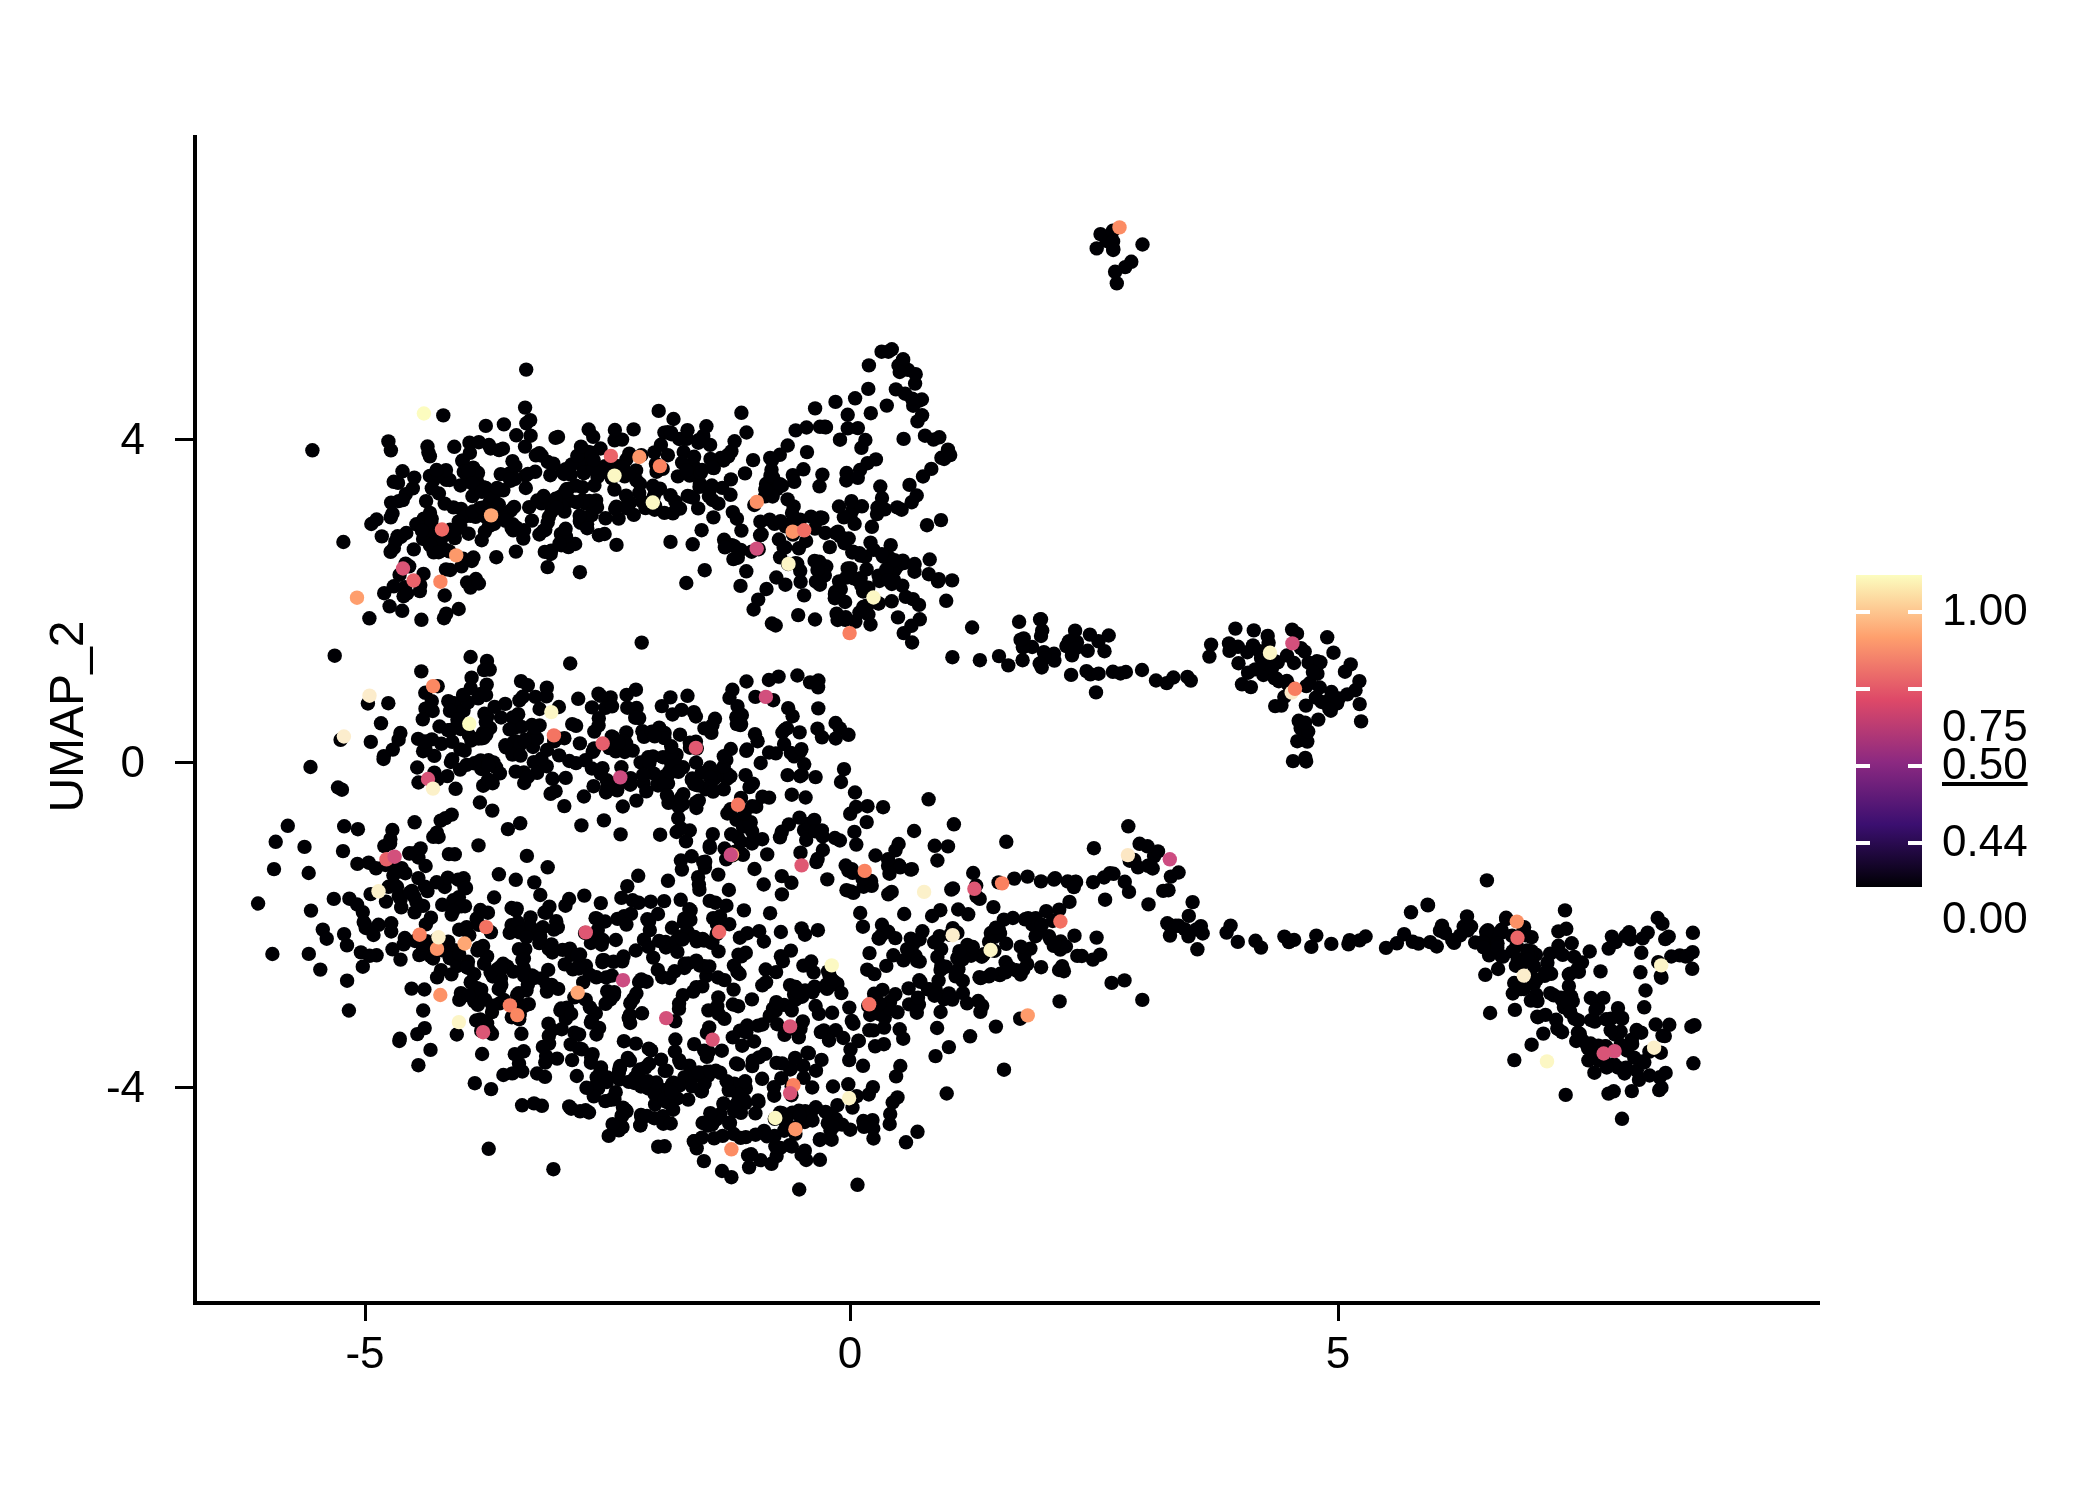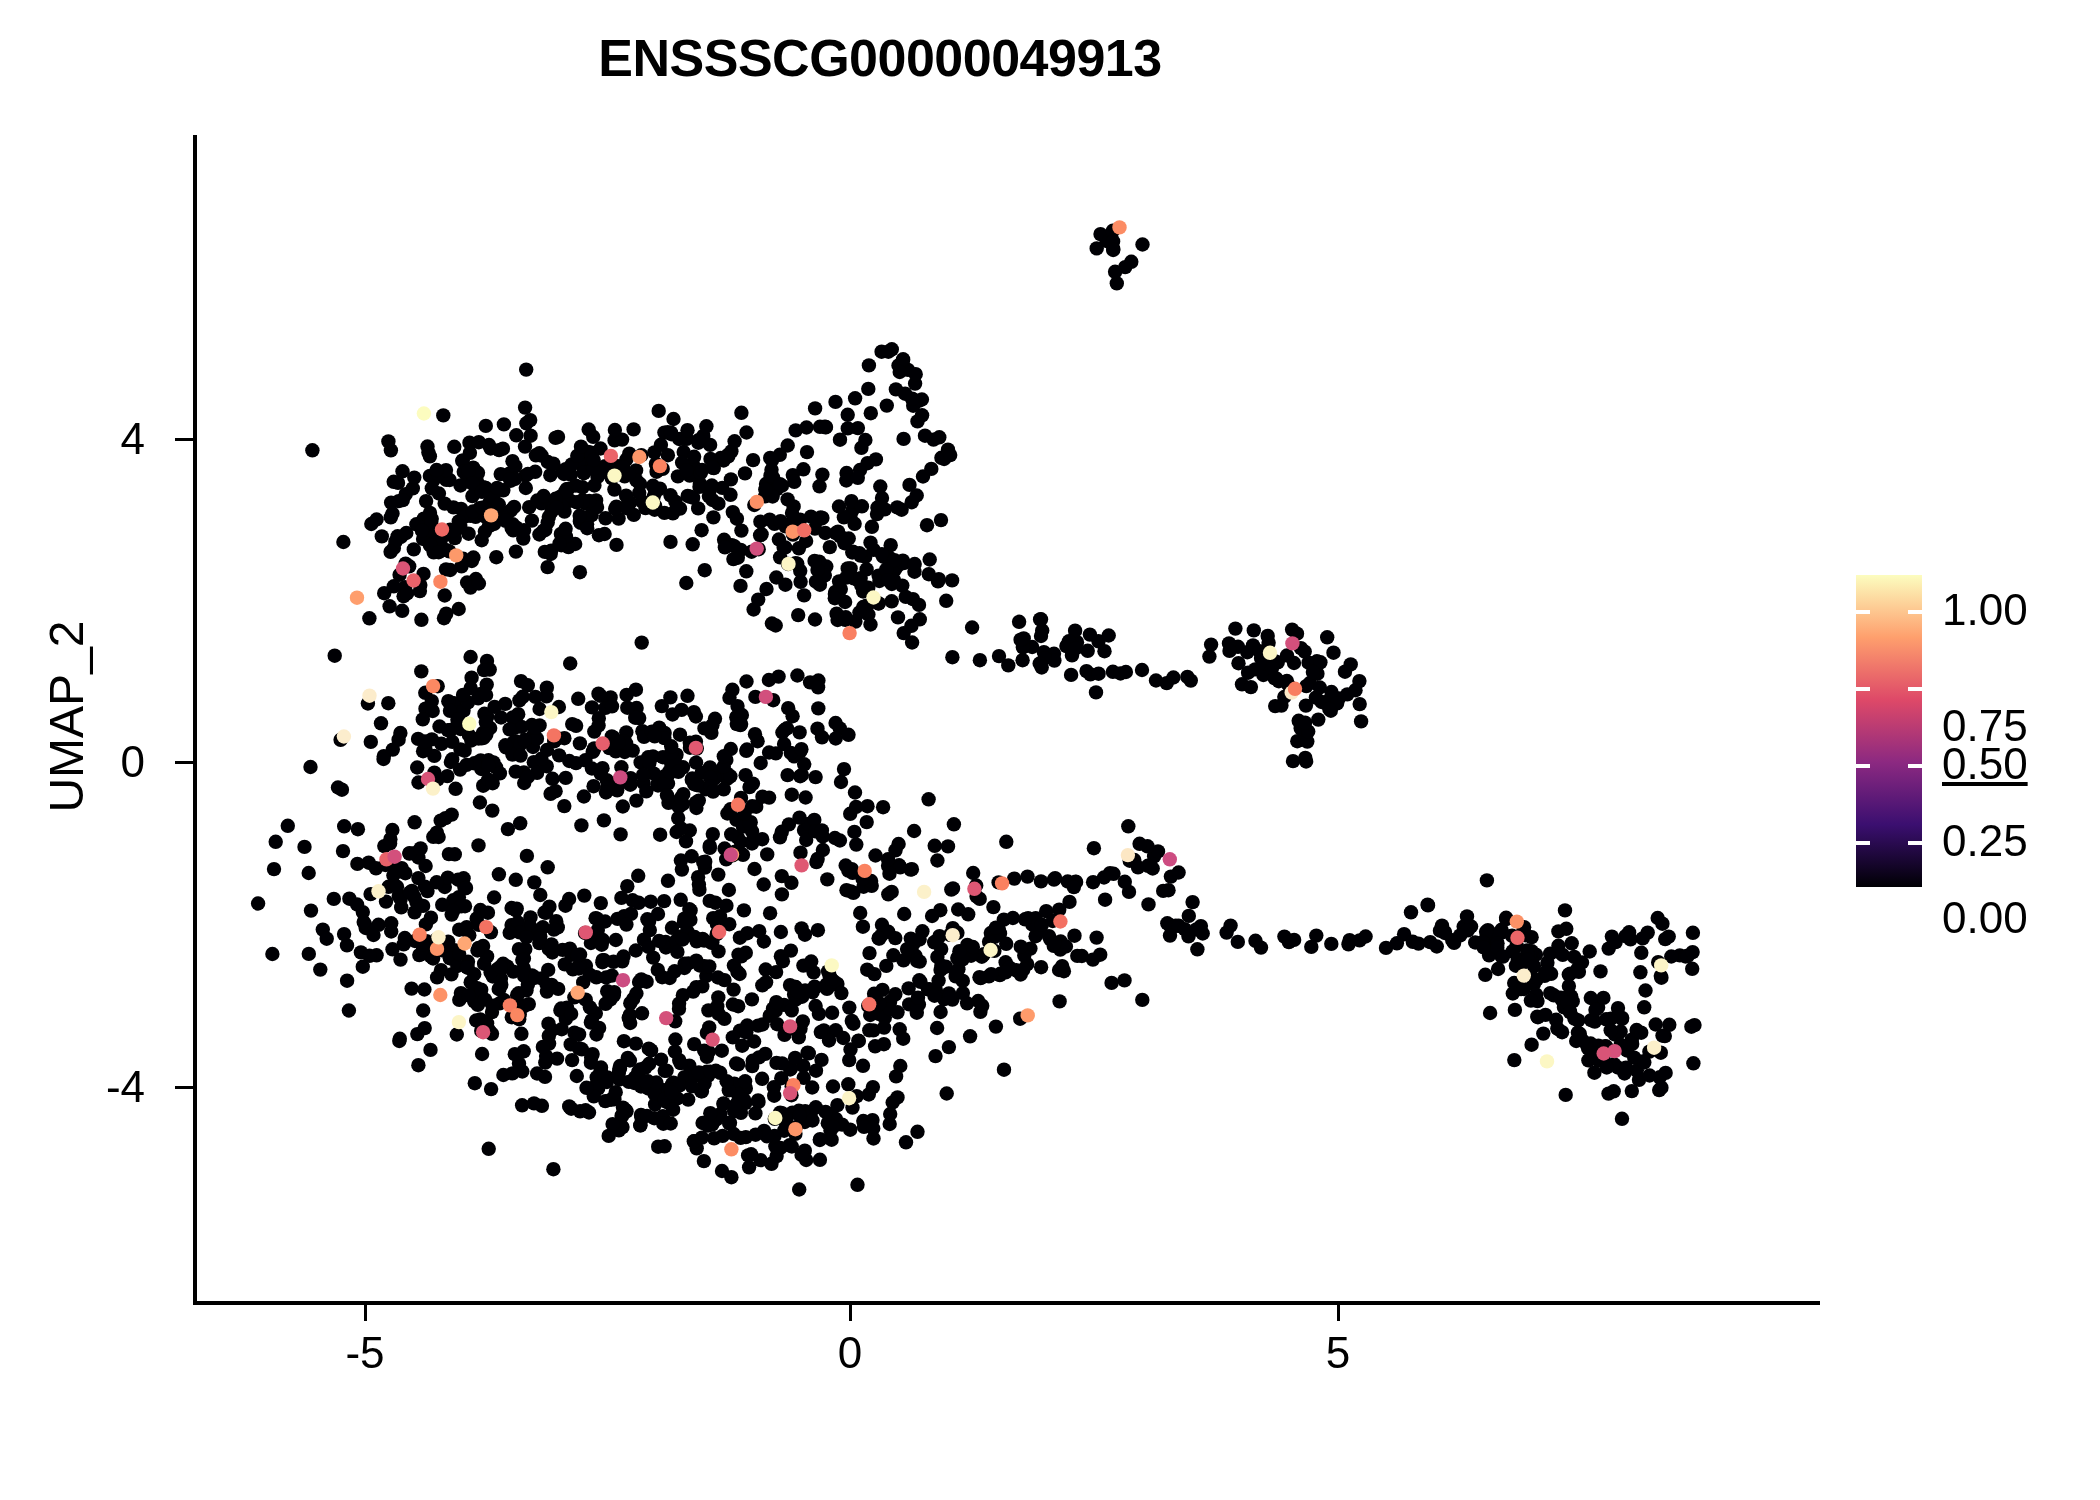--- a/index.html
+++ b/index.html
@@ -145,21 +145,20 @@
     color: #000000;
     line-height: 44px;
     white-space: nowrap;
   }
 </style>
 </head>
 <body>
 
 <div id="figure">
 
-  <div id="plot-title">ENSSSCG00000049913</div>
 
   <div id="axis-y-line"></div>
   <div id="axis-x-line"></div>
 
   <div class="tick-mark-y" style="left:175px; top:438px;"></div>
   <div class="tick-label-y" style="left:25px; top:417px;">4</div>
   <div class="tick-mark-y" style="left:175px; top:761px;"></div>
   <div class="tick-label-y" style="left:25px; top:740px;">0</div>
   <div class="tick-mark-y" style="left:175px; top:1086px;"></div>
   <div class="tick-label-y" style="left:25px; top:1065px;">-4</div>
@@ -2638,17 +2637,17 @@
         <span class="lt-right"></span>
     </div>
     <div class="legend-tick" style="top:266px;">
       <span class="lt-left"></span>
         <span class="lt-right"></span>
     </div>
 
     <div class="legend-label" style="top:13px;">1.00</div>
     <div class="legend-label" style="top:90px;margin-top:39px;">0.75</div>
     <div class="legend-label" style="top:167px;text-decoration:underline;">0.50</div>
-    <div class="legend-label" style="top:244px;">0.25</div>
+    <div class="legend-label" style="top:244px;">0.44</div>
     <div class="legend-label" style="top:321px;">0.00</div>
   </div>
 
 </div>
 
 </body></html>

